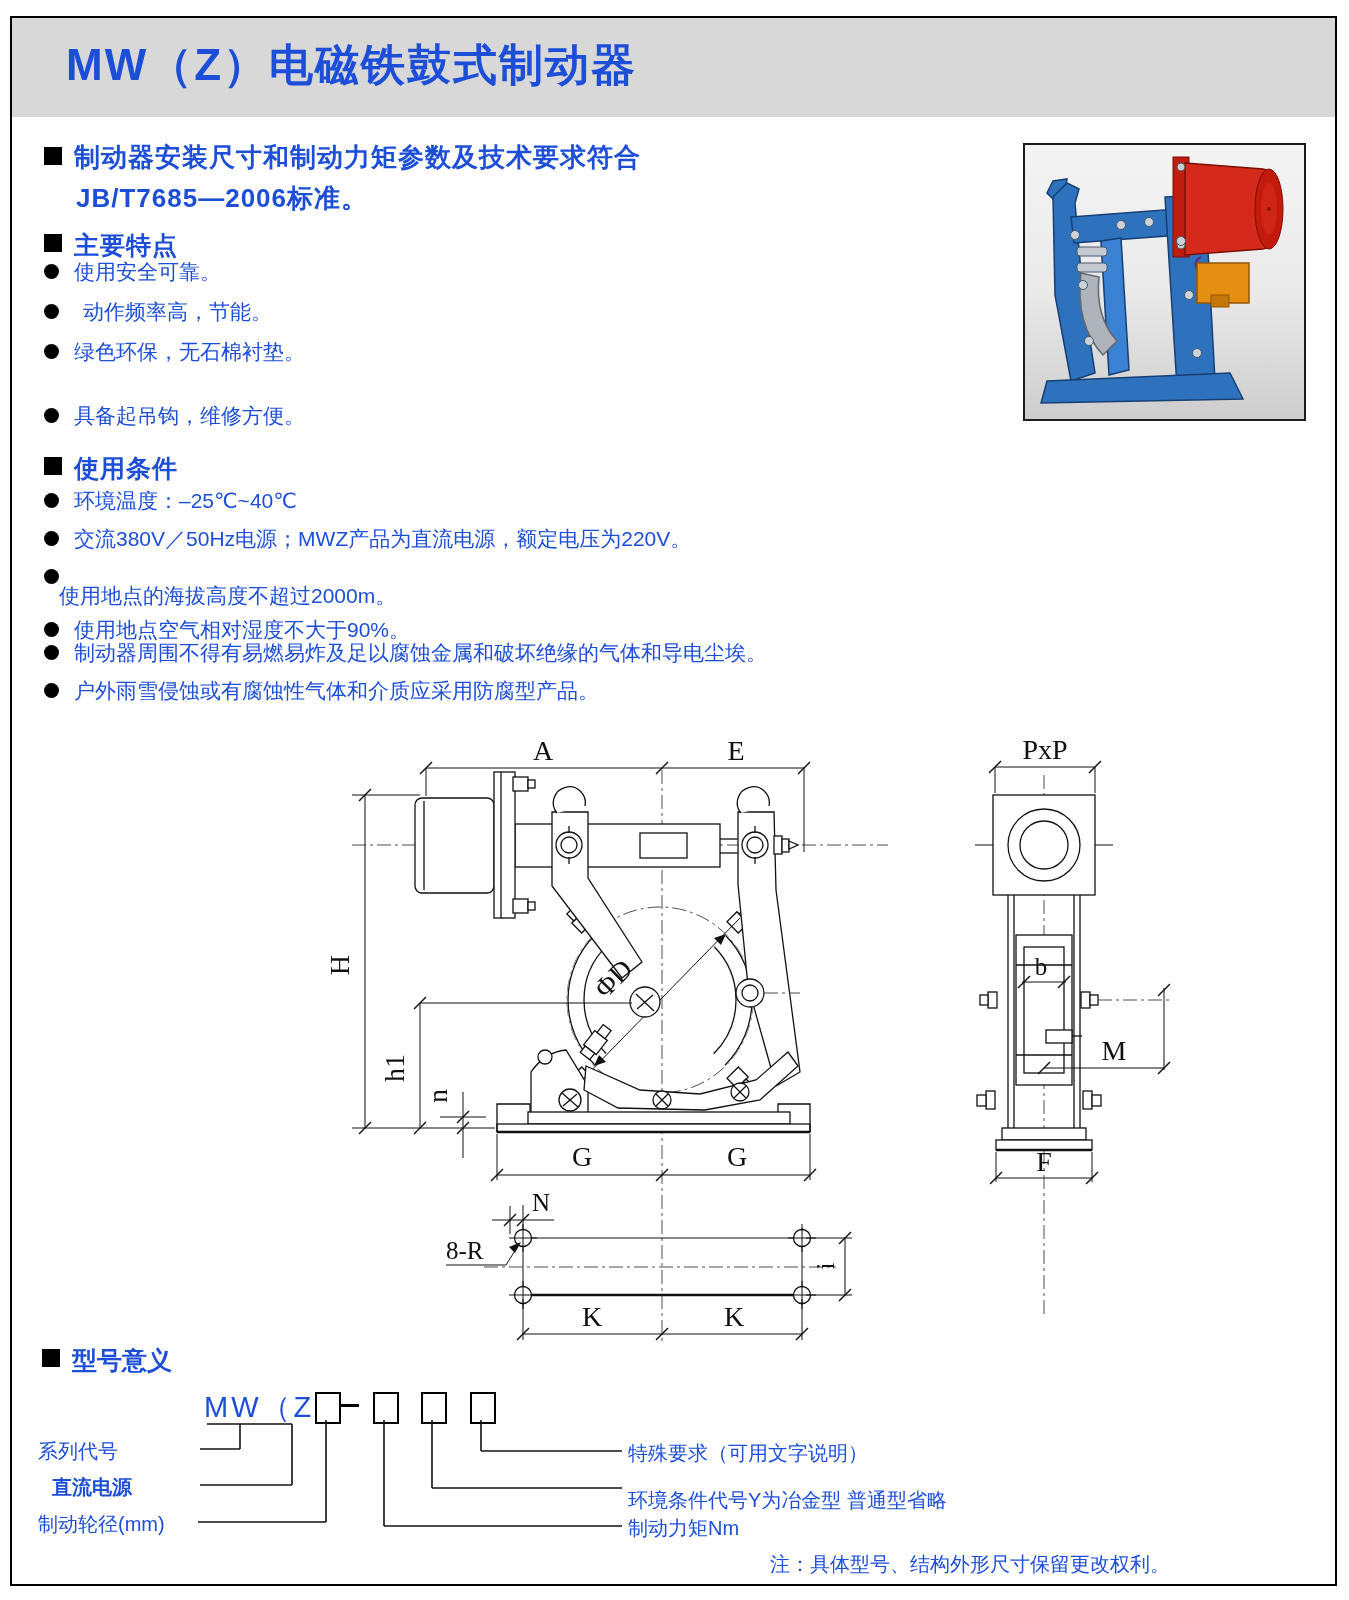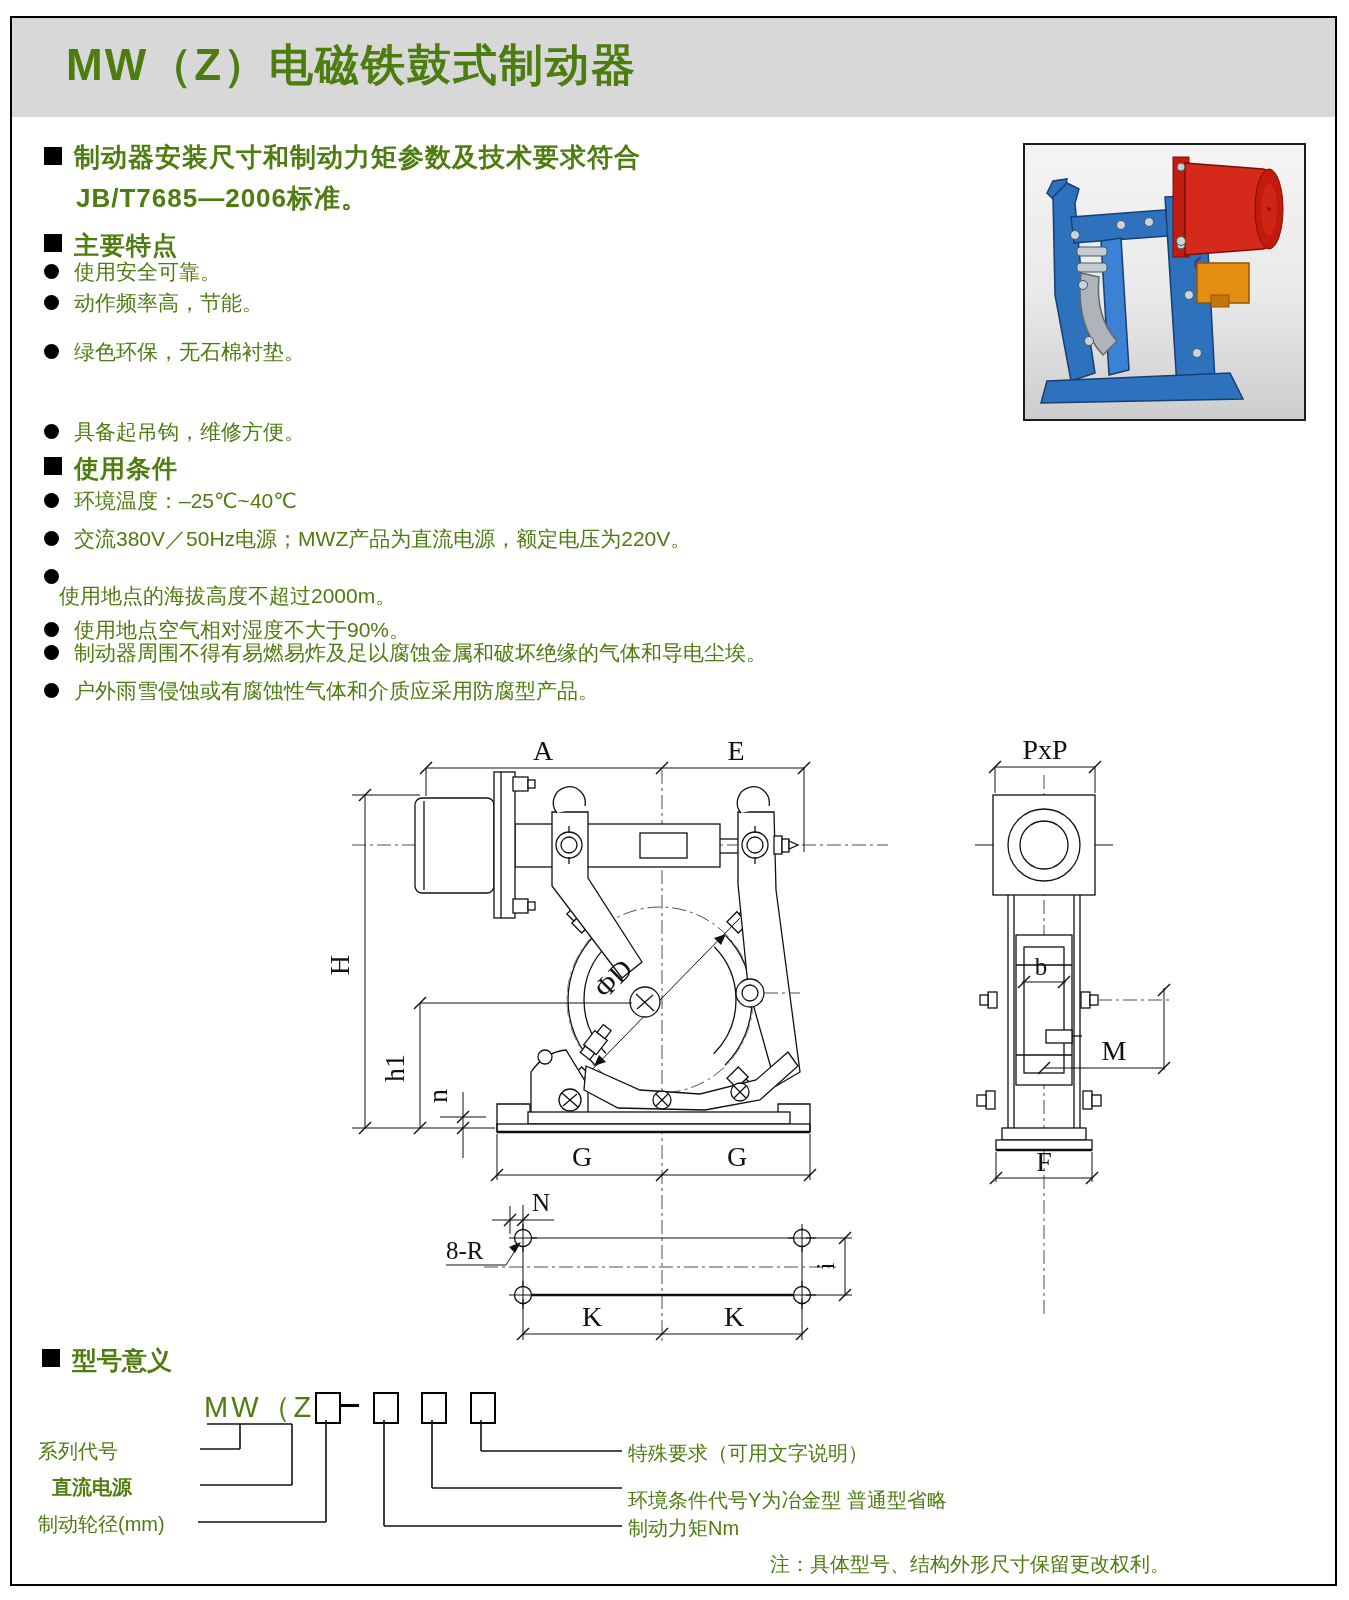--- a/index.html
+++ b/index.html
@@ -1,17 +1,17 @@
 <!DOCTYPE html>
 <html><head>
 <meta charset="utf-8">
 <style>
   html,body{margin:0;padding:0;background:#fff;}
   .page{position:relative;width:1349px;height:1600px;background:#fff;overflow:hidden;
-        font-family:"Liberation Sans","DejaVu Sans",sans-serif;color:#4d7c0f;}
+        font-family:"Liberation Sans","DejaVu Sans",sans-serif;color:#1d4ed8;}
   .frame{position:absolute;left:10px;top:16px;width:1323px;height:1566px;border:2px solid #000;background:#fff;}
   .hdr{position:absolute;left:12px;top:18px;width:1323px;height:99px;background:#d8d8d8;}
   .title{position:absolute;left:66px;top:36px;font-size:44px;font-weight:bold;letter-spacing:2px;}
   .sq{position:absolute;background:#000;}
   .boldline{position:absolute;font-size:26px;font-weight:bold;letter-spacing:1px;}
   .sechead{position:absolute;font-size:25px;font-weight:bold;letter-spacing:1px;}
   .li{position:absolute;left:44px;display:flex;align-items:flex-start;}
   .dot{width:15px;height:15px;border-radius:50%;background:#000;margin-top:4px;flex:0 0 15px;}
   .litxt{margin-left:15px;font-size:21px;line-height:24px;white-space:nowrap;}
   .photo{position:absolute;left:1023px;top:143px;width:279px;height:274px;border:2px solid #1c1c1c;
@@ -44,29 +44,29 @@
   <div class="sq" style="left:44px;top:147px;width:18px;height:18px;"></div>
   <div class="boldline" style="left:74px;top:140px;">制动器安装尺寸和制动力矩参数及技术要求符合</div>
   <div class="boldline" style="left:76px;top:181px;">JB/T7685—2006标准。</div>
 
   <div class="sq" style="left:44px;top:234px;width:18px;height:18px;"></div>
   <div class="sechead" style="left:74px;top:229px;">主要特点</div>
   <div class="li" style="top:260px;">
       <span class="dot"></span>
       <span class="litxt">使用安全可靠。</span>
     </div>
-  <div class="li" style="top:291px;">
+  <div class="li" style="top:300px;gap:9px;">
       <span class="dot"></span>
       <span class="litxt">动作频率高，节能。</span>
     </div>
   <div class="li" style="top:340px;">
       <span class="dot"></span>
       <span class="litxt">绿色环保，无石棉衬垫。</span>
     </div>
-  <div class="li" style="top:420px;justify-content:center;">
+  <div class="li" style="top:404px;justify-content:center;">
       <span class="dot"></span>
       <span class="litxt">具备起吊钩，维修方便。</span>
     </div>
 
   <div class="sq" style="left:44px;top:457px;width:18px;height:18px;"></div>
   <div class="sechead" style="left:74px;top:452px;">使用条件</div>
   <div class="li" style="top:489px;">
       <span class="dot"></span>
       <span class="litxt">环境温度：–25℃~40℃</span>
     </div>

